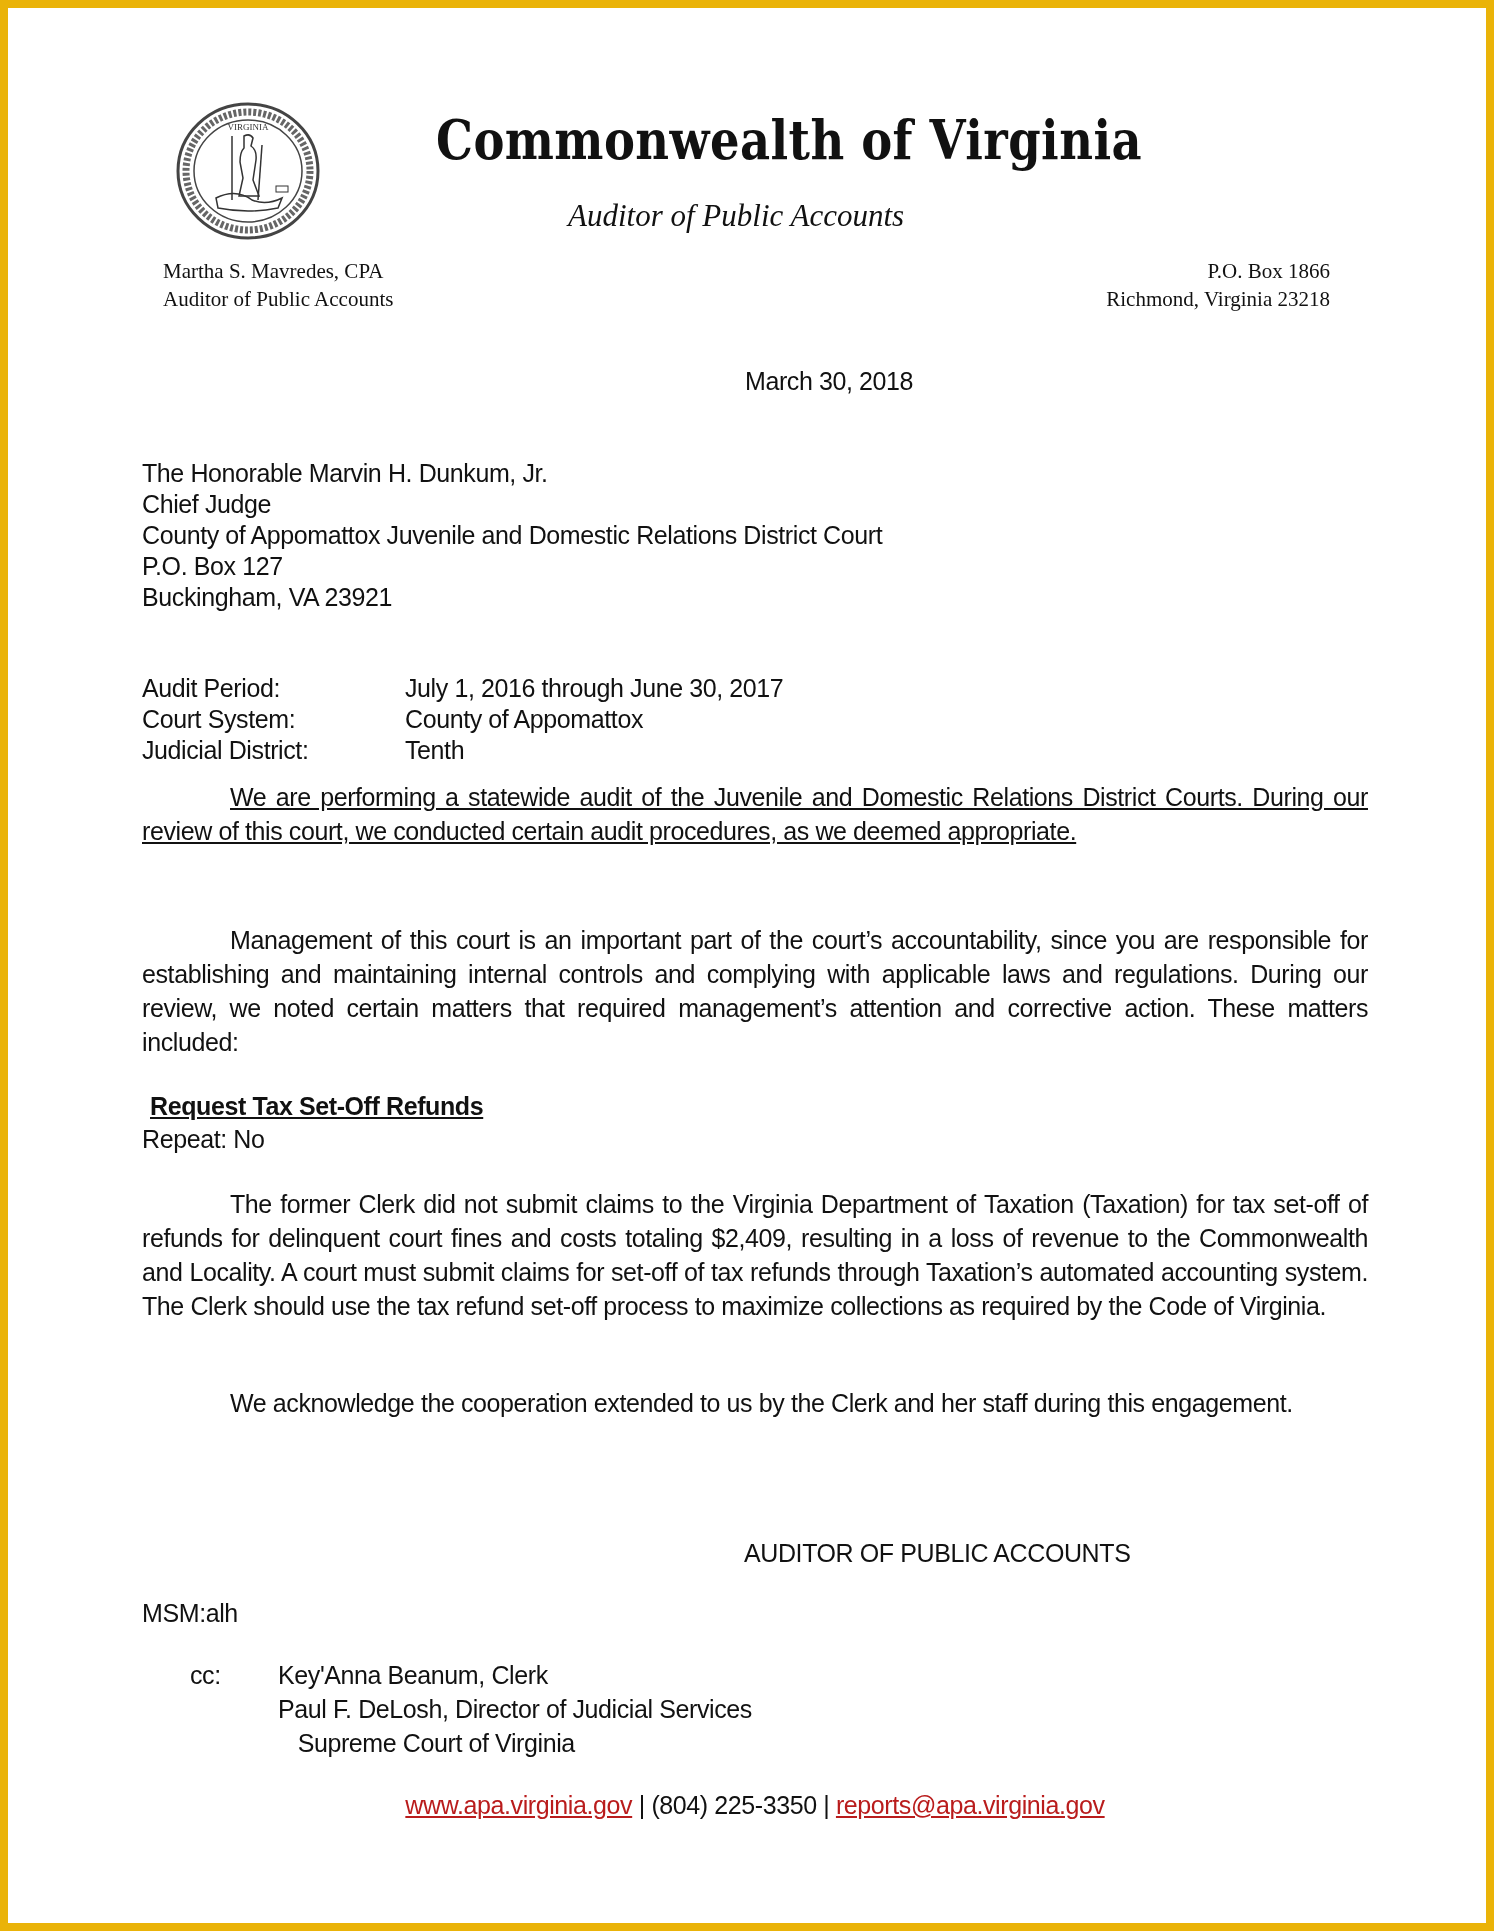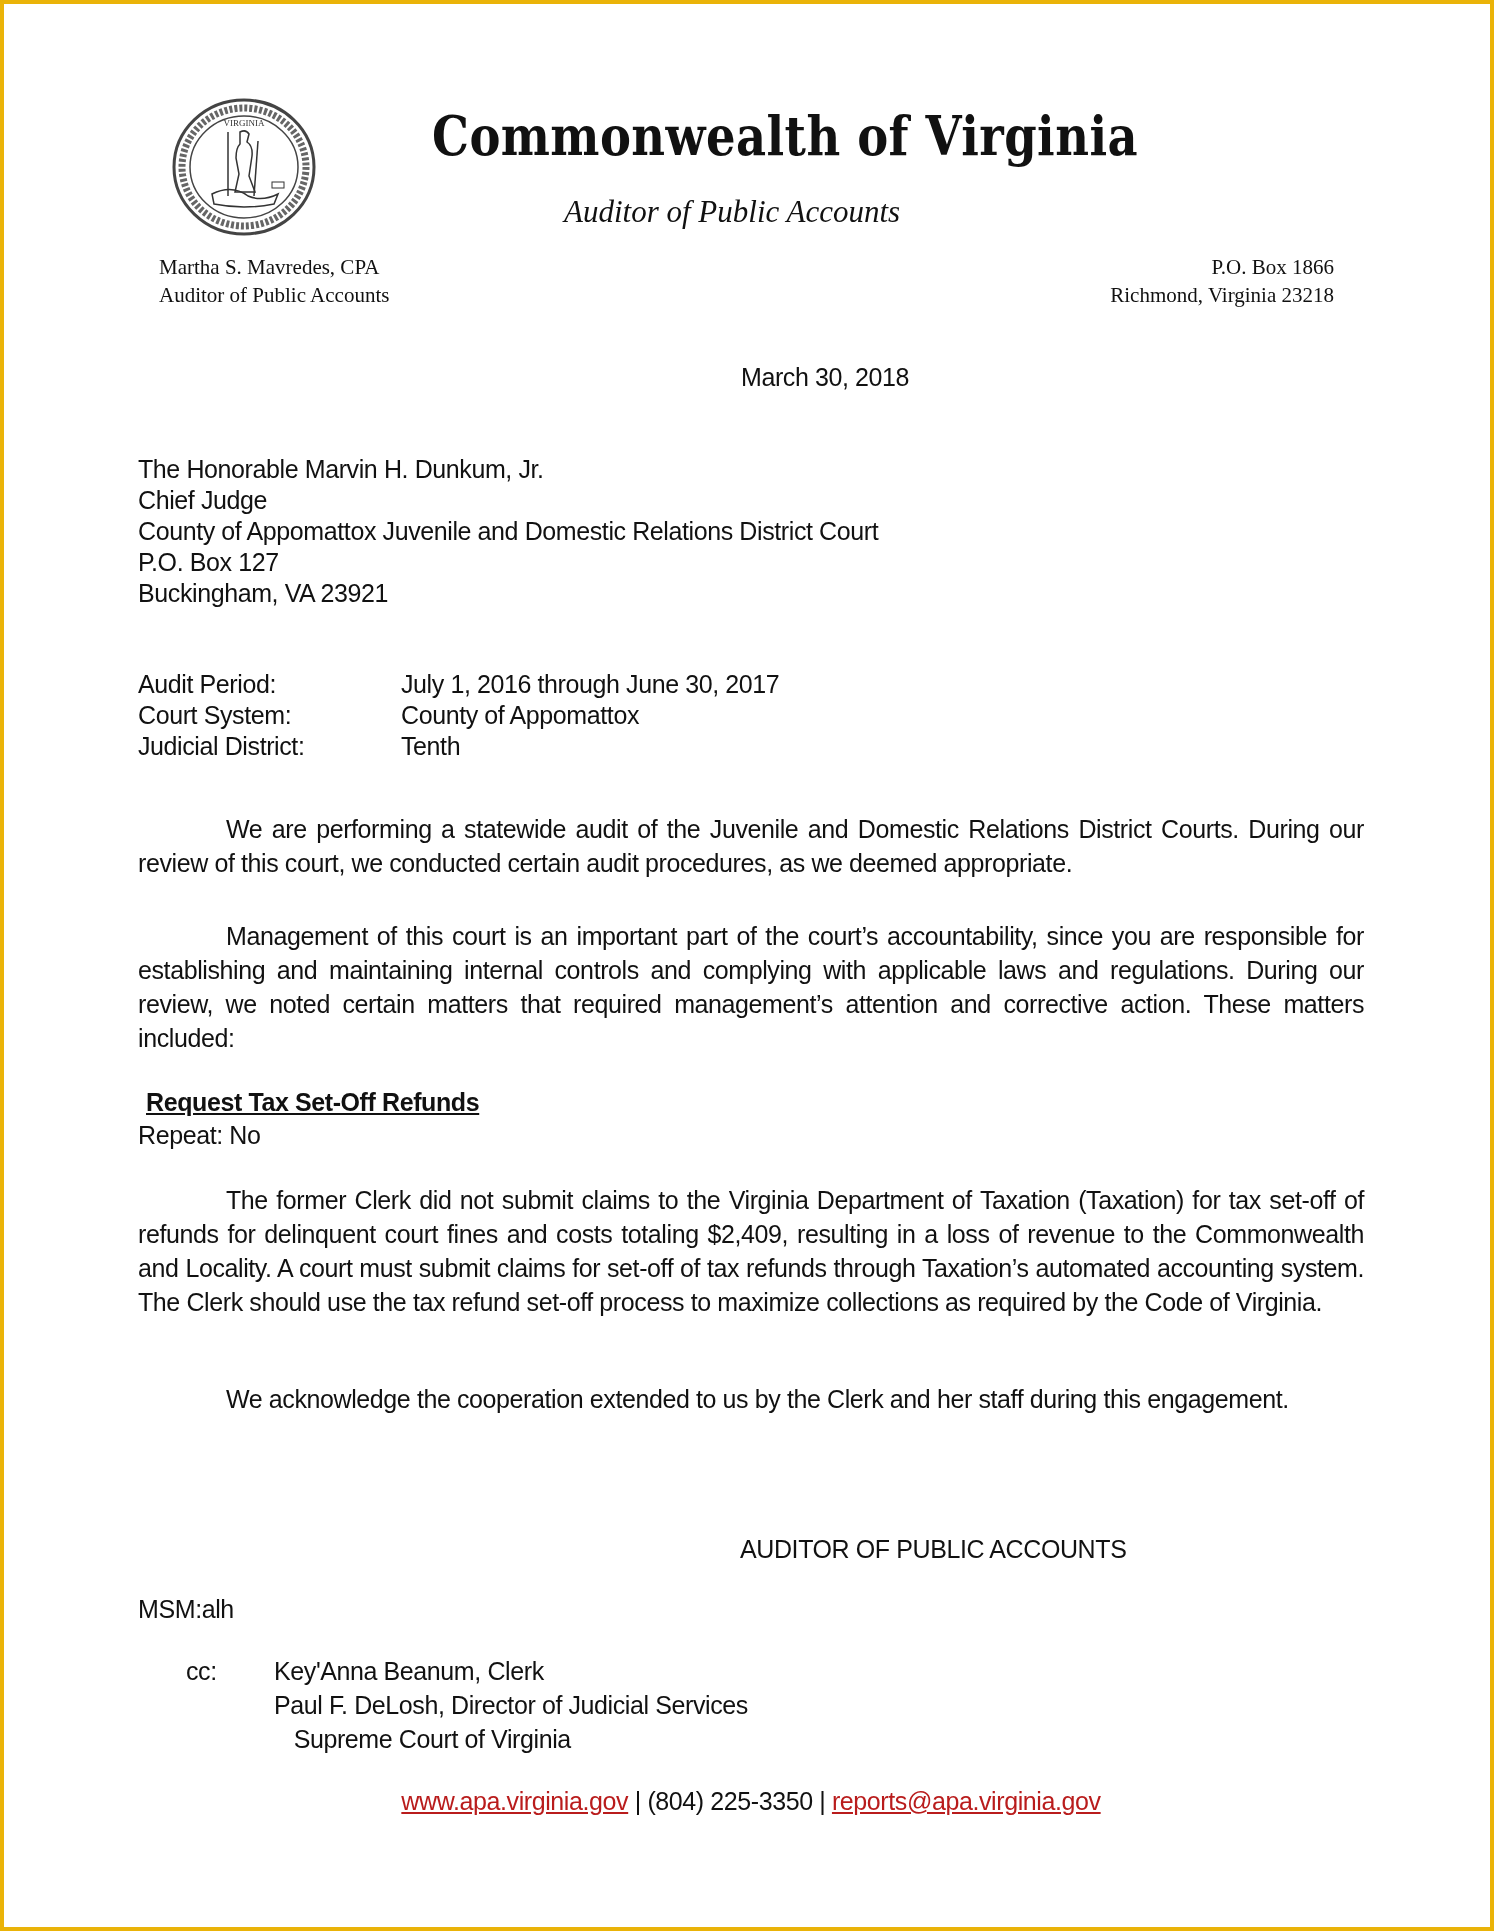--- a/index.html
+++ b/index.html
@@ -1,19 +1,19 @@
 <!DOCTYPE html>
 <html><head>
 <meta charset="utf-8">
 <style>
   html, body { margin: 0; padding: 0; background: #ffffff; }
   body { width: 1494px; height: 1931px; position: relative; overflow: hidden; }
   .page {
     position: absolute; left: 0; top: 0; width: 1494px; height: 1931px;
-    box-sizing: border-box; border: 4px solid #eab308; background: #fff;
+    box-sizing: border-box; border: 8px solid #eab308; background: #fff;
   }
   .serif { font-family: "Liberation Serif", "DejaVu Serif", serif; color: #111; }
   .sans { font-family: "Liberation Sans", "DejaVu Sans", sans-serif; color: #111; }
   .abs { position: absolute; white-space: nowrap; }
   .seal { position: absolute; left: 166px; top: 92px; width: 148px; height: 142px; }
   .title {
     left: 428px; top: 100px; font-size: 54px; font-weight: bold; letter-spacing: 0.5px;
     font-family: "DejaVu Serif", "Liberation Serif", serif; transform: scaleX(0.86); transform-origin: left top;
   }
   .subtitle { left: 560px; top: 190px; font-size: 31px; font-style: italic; }
@@ -84,21 +84,21 @@
     <div class="meta-row">
       <span class="meta-label">Court System:</span>
       <span>County of Appomattox</span>
     </div>
     <div class="meta-row">
       <span class="meta-label">Judicial District:</span>
       <span>Tenth</span>
     </div>
   </div>
 
-  <div class="para sans body-text" style="top: 808px; line-height: 34px;"><span class="indent"></span><span>We are performing a statewide audit of the Juvenile and Domestic Relations District Courts. During our review of this court, we conducted certain audit procedures, as we deemed appropriate.</span></div>
+  <div class="para sans body-text" style="top: 772px; line-height: 34px; text-decoration: underline;"><span class="indent"></span><span>We are performing a statewide audit of the Juvenile and Domestic Relations District Courts. During our review of this court, we conducted certain audit procedures, as we deemed appropriate.</span></div>
 
   <div class="para sans body-text" style="top: 915px; line-height: 34px;"><span class="indent"></span><span>Management of this court is an important part of the court’s accountability, since you are responsible for establishing and maintaining internal controls and complying with applicable laws and regulations.  During our review, we noted certain matters that required management’s attention and corrective action.  These matters included:</span></div>
 
   <div class="finding-title sans body-text">Request Tax Set-Off Refunds</div>
   <div class="repeat sans body-text">Repeat: No</div>
 
   <div class="para sans body-text" style="top: 1179px; line-height: 34px;"><span class="indent"></span><span>The former Clerk did not submit claims to the Virginia Department of Taxation (Taxation) for tax set-off of refunds for delinquent court fines and costs totaling $2,409, resulting in a loss of revenue to the Commonwealth and Locality.  A court must submit claims for set-off of tax refunds through Taxation’s automated accounting system.  The Clerk should use the tax refund set-off process to maximize collections as required by the Code of Virginia.</span></div>
 
   <div class="para sans body-text" style="top: 1378px; line-height: 34px;"><span class="indent"></span><span>We acknowledge the cooperation extended to us by the Clerk and her staff during this engagement.</span></div>
 

